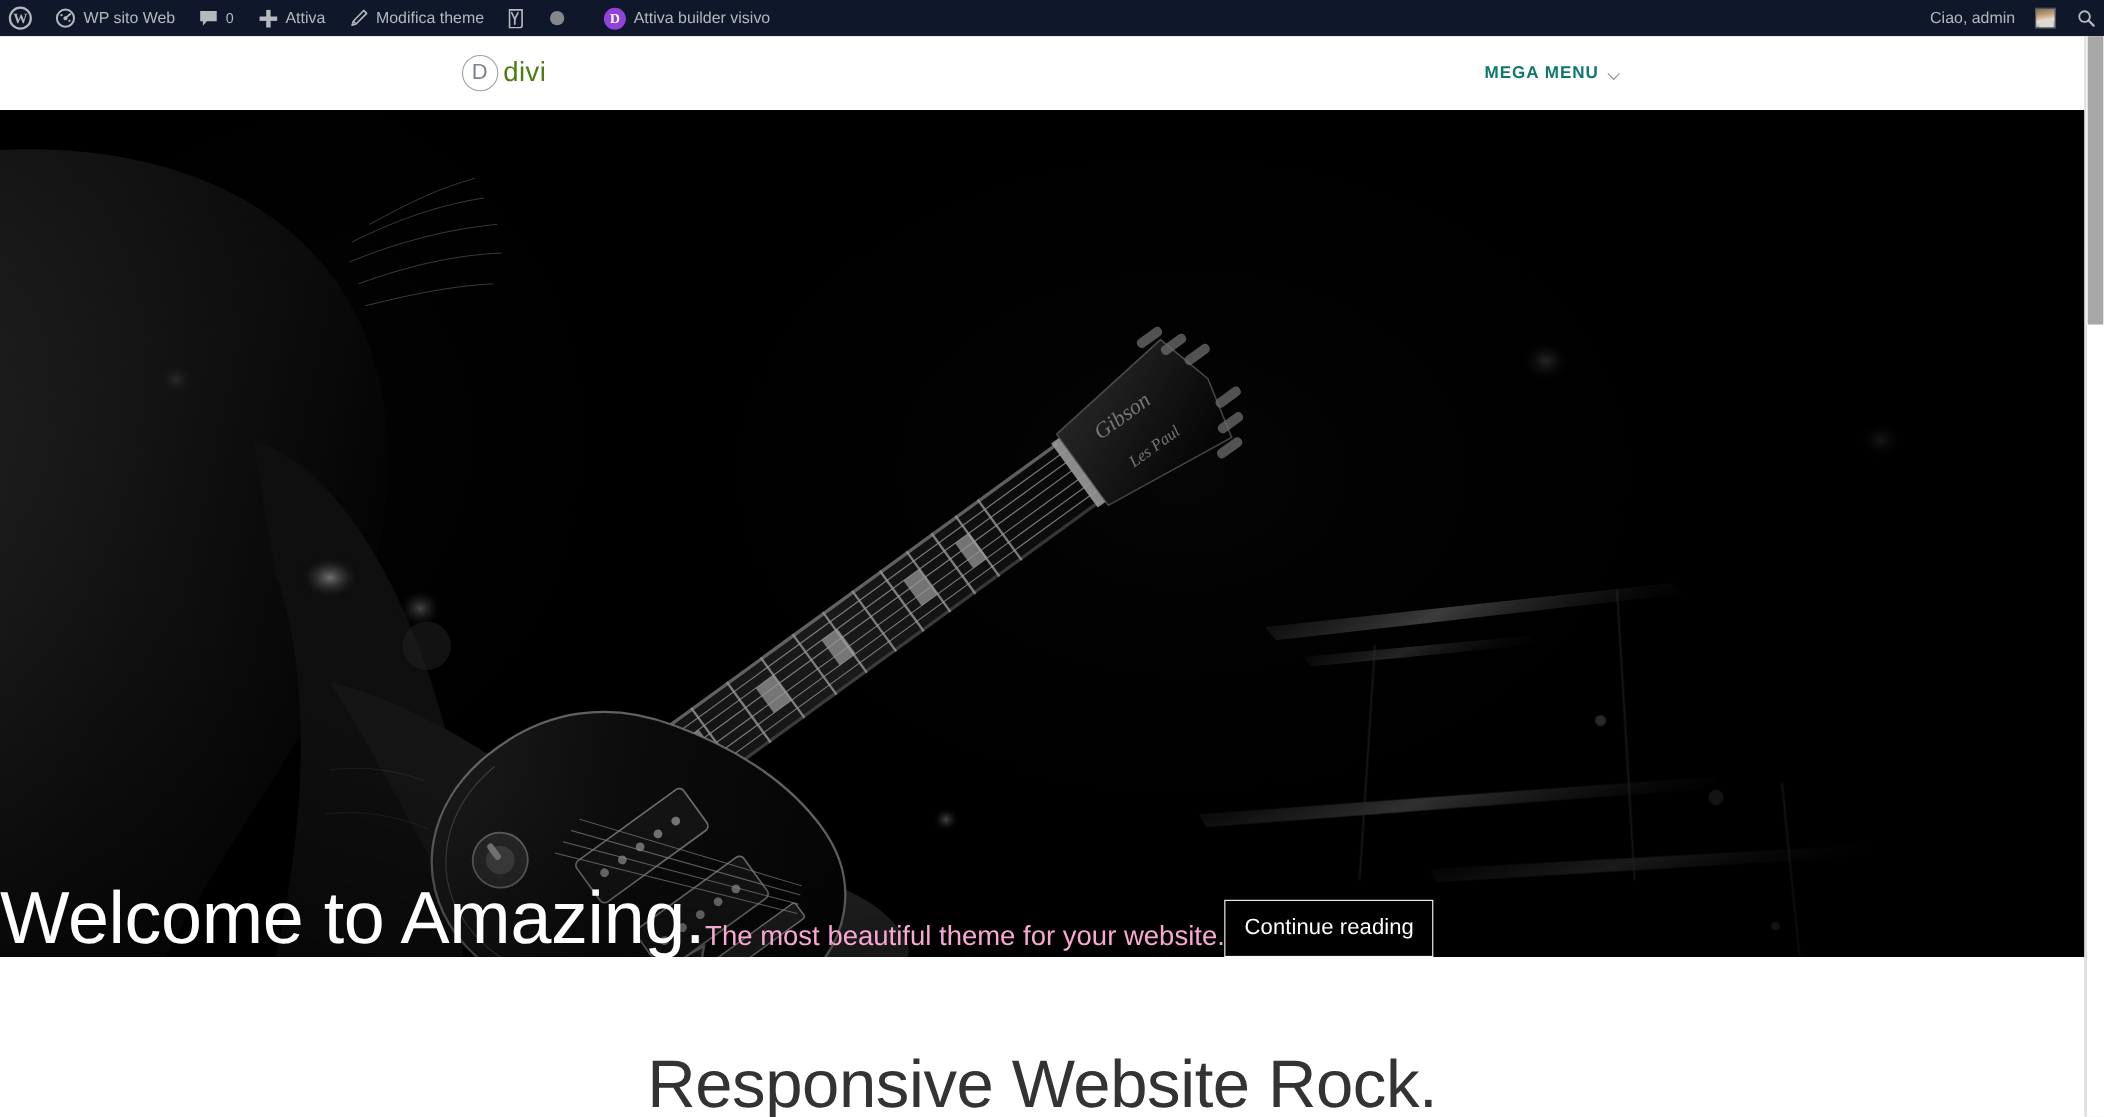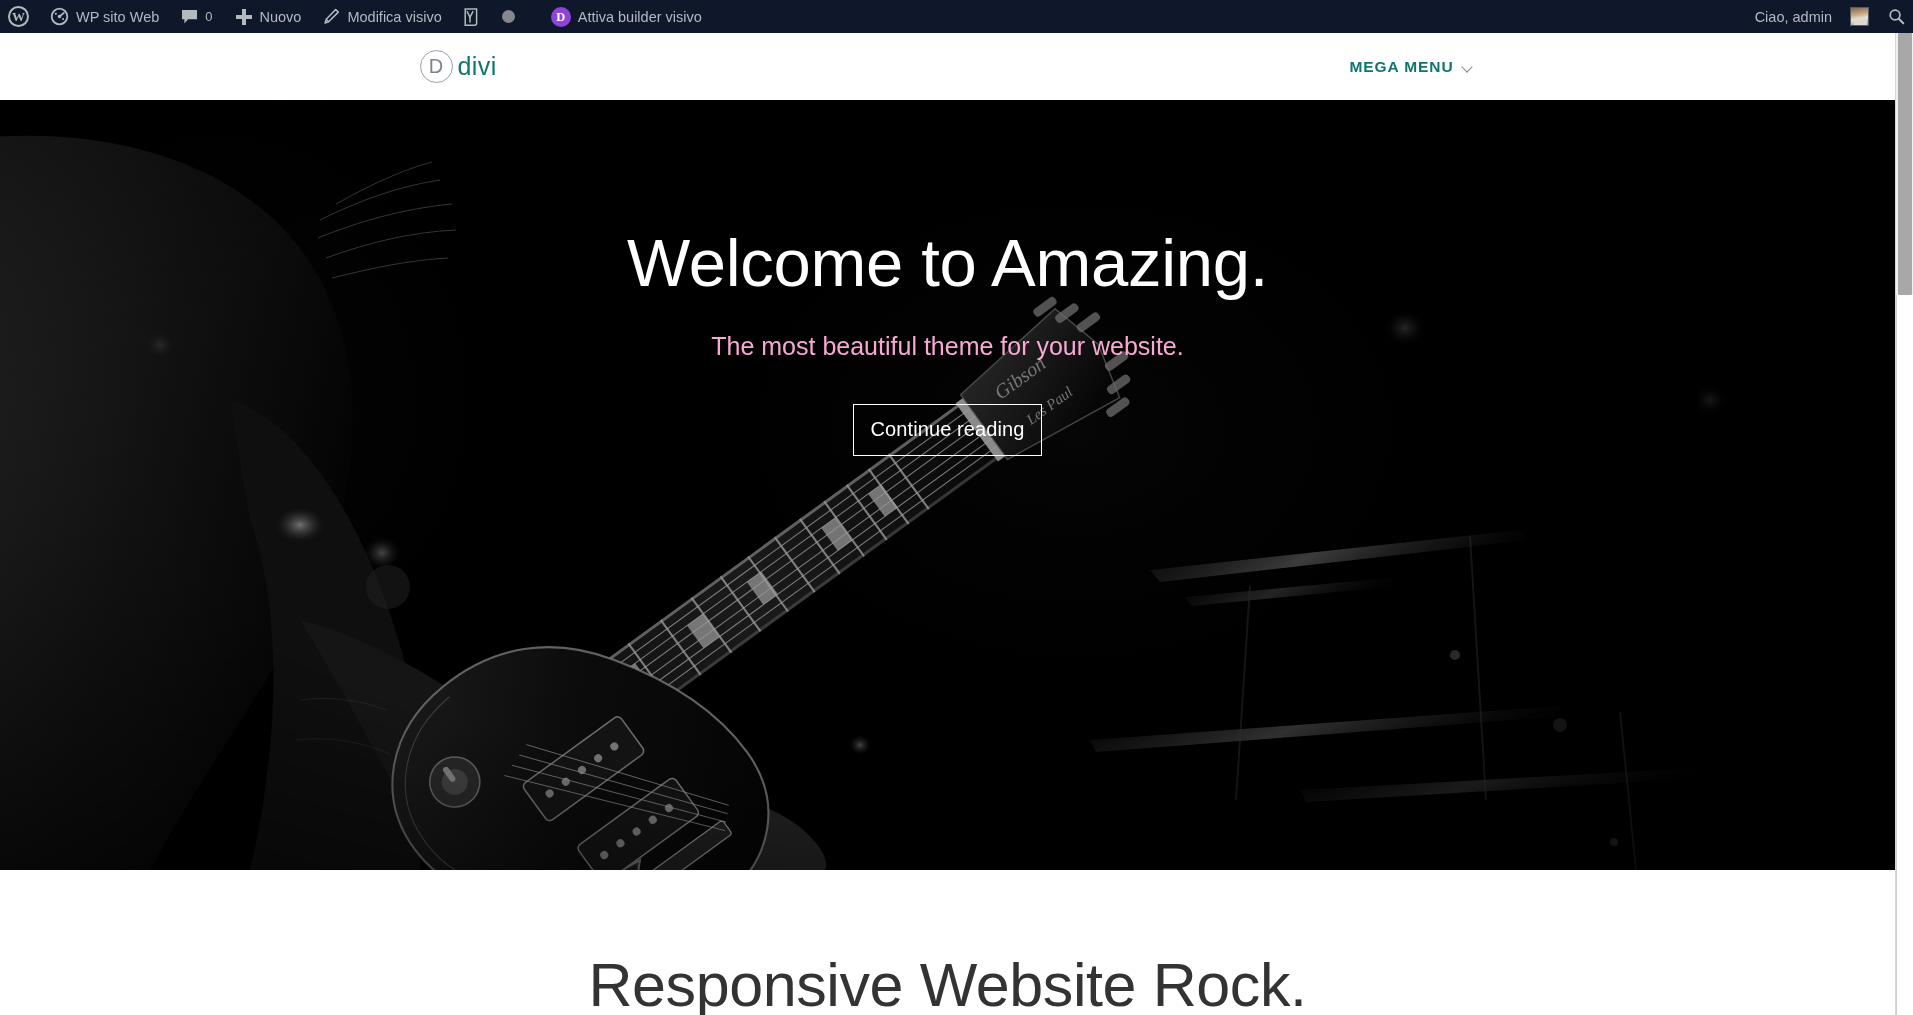--- a/index.html
+++ b/index.html
@@ -175,21 +175,21 @@
     border-radius: 50%;
     border: 1.6px solid #9aa0a6;
     display: flex; align-items: center; justify-content: center;
     color: #7d848b;
     font-size: 20px;
     font-family: "Liberation Sans", sans-serif;
     font-weight: 400;
   }
   .brand-text {
     font-size: 25px;
-    color: #0f766e;
+    color: #4d7c0f;
     letter-spacing: 0.4px;
     font-weight: 300;
   }
   .mainnav { display:flex; align-items:center; margin-right: 12px; }
   .nav-item {
     display: flex;
     align-items: center;
     gap: 9px;
     font-size: 15.5px;
     font-weight: 700;
@@ -225,22 +225,22 @@
   .hero-photo { position:absolute; inset:0; }
   .hero-overlay {
     position:absolute; inset:0;
     background: rgba(0,0,0,0.30);
   }
   .hero-content {
     position: absolute;
     top: 0; left: 0;
     width: 1895px; height: 770px;
     display: flex;
-    flex-direction: column;
-    align-items: center;
+    flex-direction: row;
+    align-items: flex-end;
     z-index: 5;
     pointer-events: none;
   }
   .hero-title {
     margin-top: 128px;
     font-size: 67px;
     font-weight: 400;
     color: #ffffff;
     letter-spacing: -0.3px;
     line-height: 1.05;
@@ -348,31 +348,31 @@
         <span class="ico-comment">
           <svg viewBox="0 0 18 17" width="17" height="16" aria-hidden="true">
             <path d="M1 1 H17 V11 H7.5 L3.6 15.3 V11 H1 Z" fill="#b4b9be"></path>
           </svg>
         </span>
         <span class="comment-count">0</span>
       </div>
 
       <div class="ab-item">
         <span class="ico-plus"></span>
-        <span>Nuovo</span>
+        <span>Attiva</span>
       </div>
 
       <div class="ab-item">
         <span class="ico-pencil">
           <svg viewBox="0 0 18 18" width="17" height="17" aria-hidden="true">
             <path d="M13.4 1.6 L16.2 4.4 L6.0 14.6 L2.2 15.8 L3.4 12.0 Z" fill="none" stroke="#b4b9be" stroke-width="1.6" stroke-linejoin="round"></path>
             <path d="M3.4 12.0 L6.0 14.6" stroke="#b4b9be" stroke-width="1.4"></path>
           </svg>
         </span>
-        <span>Modifica visivo</span>
+        <span>Modifica theme</span>
       </div>
 
       <div class="ab-item">
         <span class="ico-yoast">
           <svg viewBox="0 0 16 18" width="16" height="18" aria-hidden="true">
             <path d="M1.2 1 H12.6 V15.2 C12.6 16.4 11.8 17.2 10.6 17.2 H1.2 Z" fill="none" stroke="#b4b9be" stroke-width="1.5"></path>
             <path d="M3.2 3.6 L6.0 9.4 L8.9 3.6" fill="none" stroke="#b4b9be" stroke-width="1.5" stroke-linecap="round"></path>
             <path d="M6.0 9.4 L6.0 14.0" stroke="#b4b9be" stroke-width="1.5" stroke-linecap="round"></path>
           </svg>
         </span>

